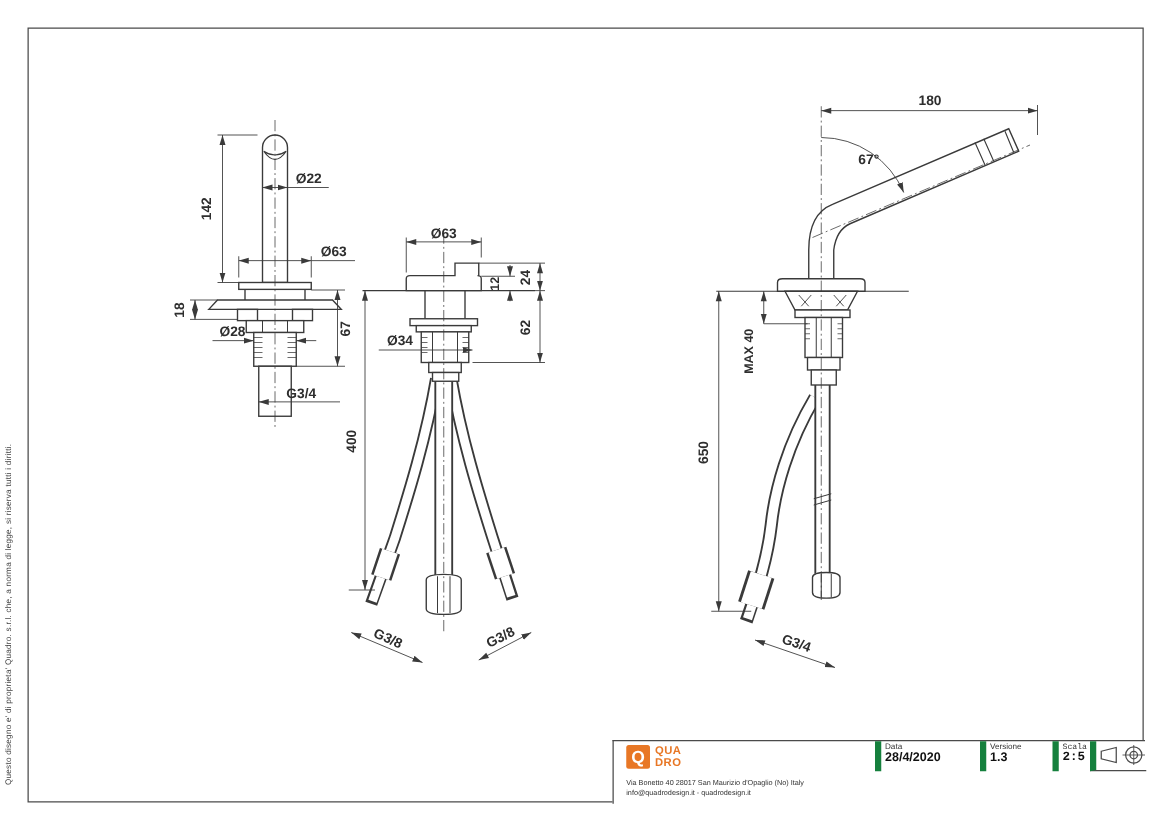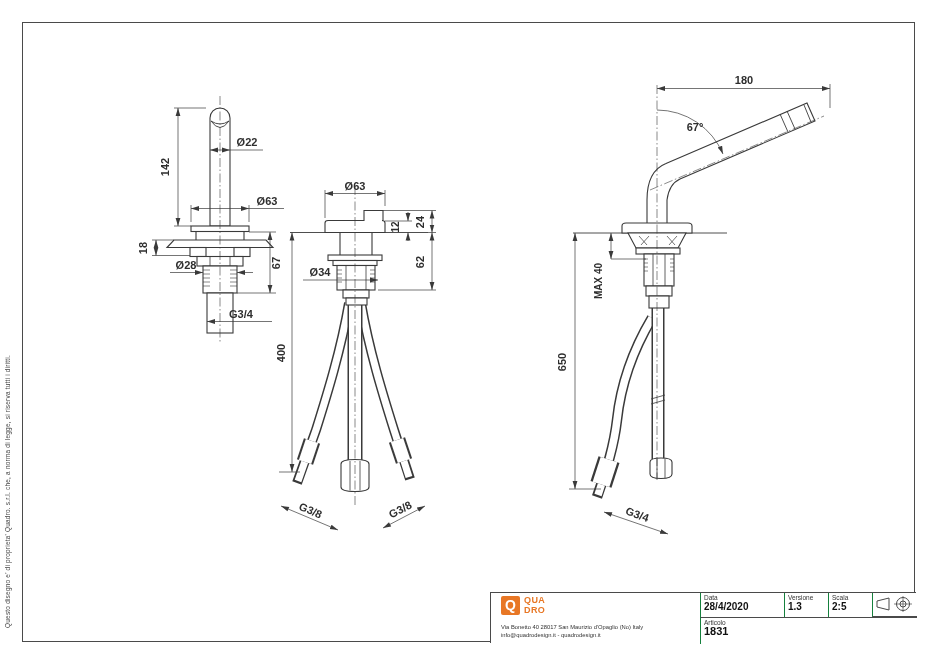--- a/index.html
+++ b/index.html
@@ -9,21 +9,21 @@
          border:1.3px solid #4a4a4a;box-sizing:border-box;}
   #disclaimer{position:absolute;left:4px;top:628px;transform:rotate(-90deg);
          transform-origin:0 0;font-size:6.5px;color:#444;white-space:nowrap;letter-spacing:.2px;}
   svg text{font-family:"Liberation Sans",sans-serif;font-weight:bold;fill:#2e2e2e;}
   .dim{font-size:11px;}
   .dim-s{font-size:10px;}
 
   
   #titleblock{position:absolute;left:490px;top:592px;width:426px;height:51px;
       border-top:1.2px solid #4a4a4a;border-left:1.2px solid #4a4a4a;box-sizing:border-box;background:#fff;}
-  .tb-cell{position:absolute;box-sizing:border-box;border-left:1px solid #15803d;}
+  .tb-cell{position:absolute;box-sizing:border-box;border-left:5px solid #15803d;}
   .tb-label{font-size:6.5px;color:#333;padding:1px 0 0 3px;}
   .tb-value{font-size:10px;font-weight:bold;color:#111;padding:0 0 0 3px;line-height:11px;}
   .tb-row2{border-top:1px solid #4a4a4a;}
   #logo-cell{position:absolute;left:0;top:0;width:209px;height:100%;}
   #logo-sq{position:absolute;left:10px;top:3px;width:19px;height:19px;background:#e87725;
       color:#fff;font-weight:bold;font-size:14px;line-height:19px;text-align:center;border-radius:2px;}
   #logo-txt{position:absolute;left:33px;top:3px;color:#e87725;font-size:9px;font-weight:bold;
       line-height:9.5px;letter-spacing:.4px;text-align:right;}
   .addr{position:absolute;left:10px;font-size:5.8px;color:#333;white-space:nowrap;}
 </style>
@@ -207,33 +207,29 @@
     </div>
 
     <div class="tb-cell" style="left:209px;top:0;width:84px;height:24px;">
       <div class="tb-label">Data</div>
       <div class="tb-value">28/4/2020</div>
     </div>
     <div class="tb-cell" style="left:293px;top:0;width:44px;height:24px;">
       <div class="tb-label">Versione</div>
       <div class="tb-value">1.3</div>
     </div>
-    <div class="tb-cell" style="left:337px;top:0;width:44px;height:24px;">
+    <div class="tb-cell" style="left:351px;top:0;width:44px;height:24px;font-family:Liberation Mono, monospace;">
       <div class="tb-label">Scala</div>
       <div class="tb-value">2:5</div>
     </div>
     <div class="tb-cell" style="left:381px;top:0;width:45px;height:24px;border-bottom:1px solid #4a4a4a;">
       <svg width="43" height="22" viewBox="0 0 43 22">
         <g stroke="#4a4a4a" stroke-width="1" fill="none">
           <path d="M4,8 L16,5 V17 L4,14 Z"></path>
           <circle cx="30" cy="11" r="6.5"></circle>
           <circle cx="30" cy="11" r="3"></circle>
           <path d="M21,11 H39 M30,3 V19" stroke-width="0.7"></path>
         </g>
       </svg>
     </div>
-    <div class="tb-cell tb-row2" style="left:209px;top:24px;width:217px;height:27px;">
-      <div class="tb-label">Articolo</div>
-      <div class="tb-value" style="font-size:11px;">1831</div>
-    </div>
   </div>
 
 </div>
 
 </body></html>

